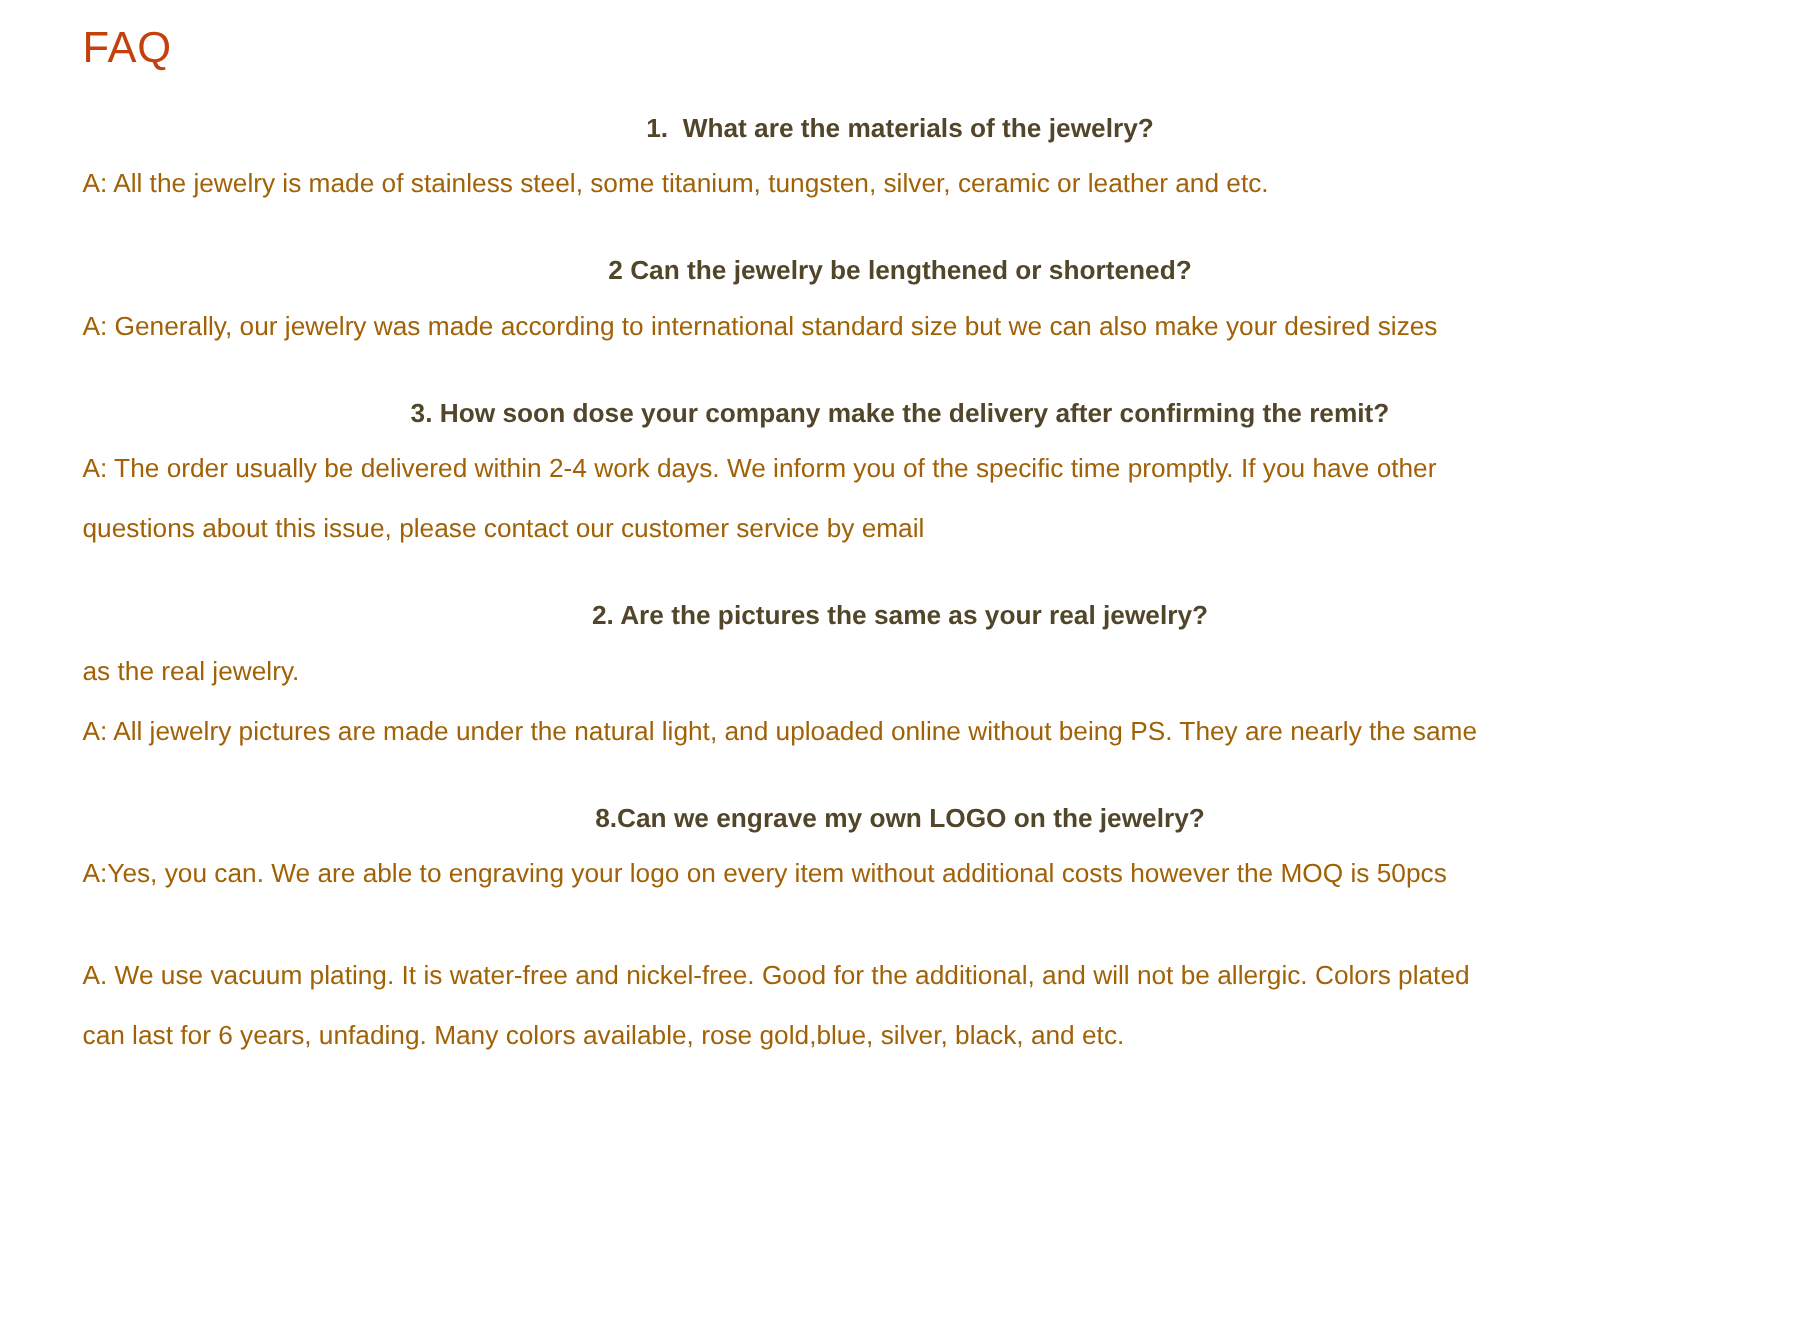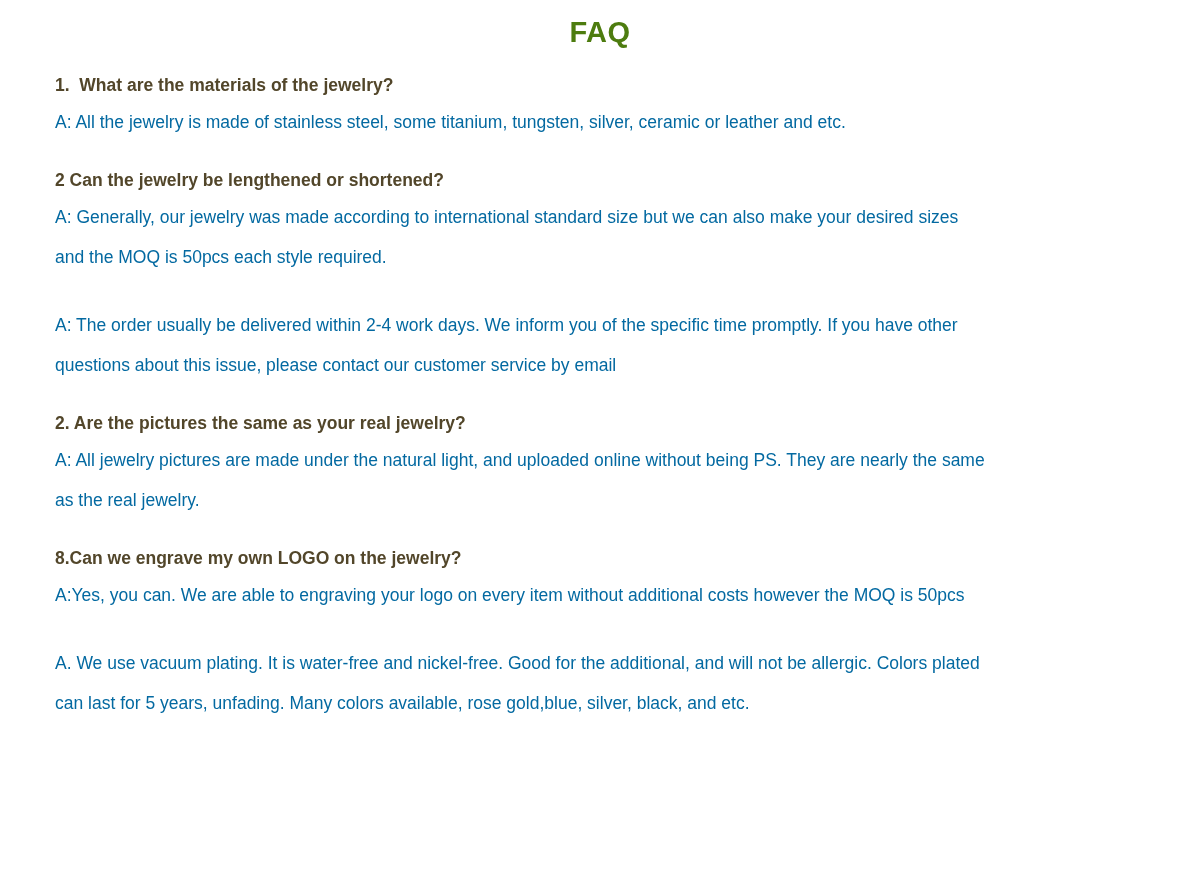--- a/index.html
+++ b/index.html
@@ -10,89 +10,89 @@
   body {
     width: 1200px;
     height: 885px;
     box-sizing: border-box;
     padding: 16px 55px 0 55px;
     font-family: "Liberation Sans", "DejaVu Sans", sans-serif;
     overflow: hidden;
   }
   .page-title {
     font-size: 29px;
-    font-weight: 700;
+    font-weight: 400;
     line-height: 32px;
-    color: #4d7c0f;
+    color: #c2410c;
     margin: 0 0 27px 0;
     letter-spacing: 0.5px;
-    text-align: center;
   }
   .faq-section {
     margin: 0 0 28px 0;
   }
   .faq-question {
     font-size: 17.5px;
     font-weight: 700;
     line-height: 21px;
     color: #52462a;
     margin: 0 0 6px 0;
     white-space: pre-wrap;
+    text-align: center;
   }
   .faq-answer {
     margin: 0;
   }
   .answer-line {
     font-size: 17.5px;
     font-weight: 400;
     line-height: 40px;
-    color: #0369a1;
+    color: #a16207;
     white-space: nowrap;
   }
 </style>
 </head>
 <body>
 
 <h1 class="page-title">FAQ</h1>
 
 <section class="faq-section">
   <h2 class="faq-question">1.  What are the materials of the jewelry?</h2>
   <div class="faq-answer">
     <div class="answer-line">A: All the jewelry is made of stainless steel, some titanium, tungsten, silver, ceramic or leather and etc.</div>
   </div>
 </section>
 
 <section class="faq-section">
   <h2 class="faq-question">2 Can the jewelry be lengthened or shortened?</h2>
   <div class="faq-answer">
     <div class="answer-line">A: Generally, our jewelry was made according to international standard size but we can also make your desired sizes</div>
-    <div class="answer-line">and the MOQ is 50pcs each style required.</div>
   </div>
 </section>
 
 <section class="faq-section">
+  <h2 class="faq-question">3. How soon dose your company make the delivery after confirming the remit?</h2>
   <div class="faq-answer">
     <div class="answer-line">A: The order usually be delivered within 2-4 work days. We inform you of the specific time promptly. If you have other</div>
     <div class="answer-line">questions about this issue, please contact our customer service by email</div>
   </div>
 </section>
 
 <section class="faq-section">
   <h2 class="faq-question">2. Are the pictures the same as your real jewelry?</h2>
   <div class="faq-answer">
+    <div class="answer-line">as the real jewelry.</div>
     <div class="answer-line">A: All jewelry pictures are made under the natural light, and uploaded online without being PS. They are nearly the same</div>
-    <div class="answer-line">as the real jewelry.</div>
   </div>
 </section>
 
 <section class="faq-section">
   <h2 class="faq-question">8.Can we engrave my own LOGO on the jewelry?</h2>
   <div class="faq-answer">
     <div class="answer-line">A:Yes, you can. We are able to engraving your logo on every item without additional costs however the MOQ is 50pcs</div>
   </div>
 </section>
 
 <section class="faq-section">
   <div class="faq-answer">
     <div class="answer-line">A. We use vacuum plating. It is water-free and nickel-free. Good for the additional, and will not be allergic. Colors plated</div>
-    <div class="answer-line">can last for 5 years, unfading. Many colors available, rose gold,blue, silver, black, and etc.</div>
+    <div class="answer-line">can last for 6 years, unfading. Many colors available, rose gold,blue, silver, black, and etc.</div>
   </div>
 </section>
 
 </body></html>

